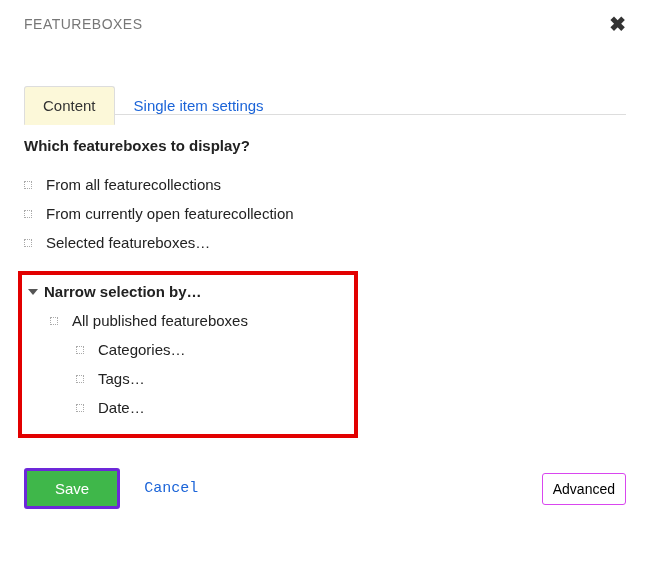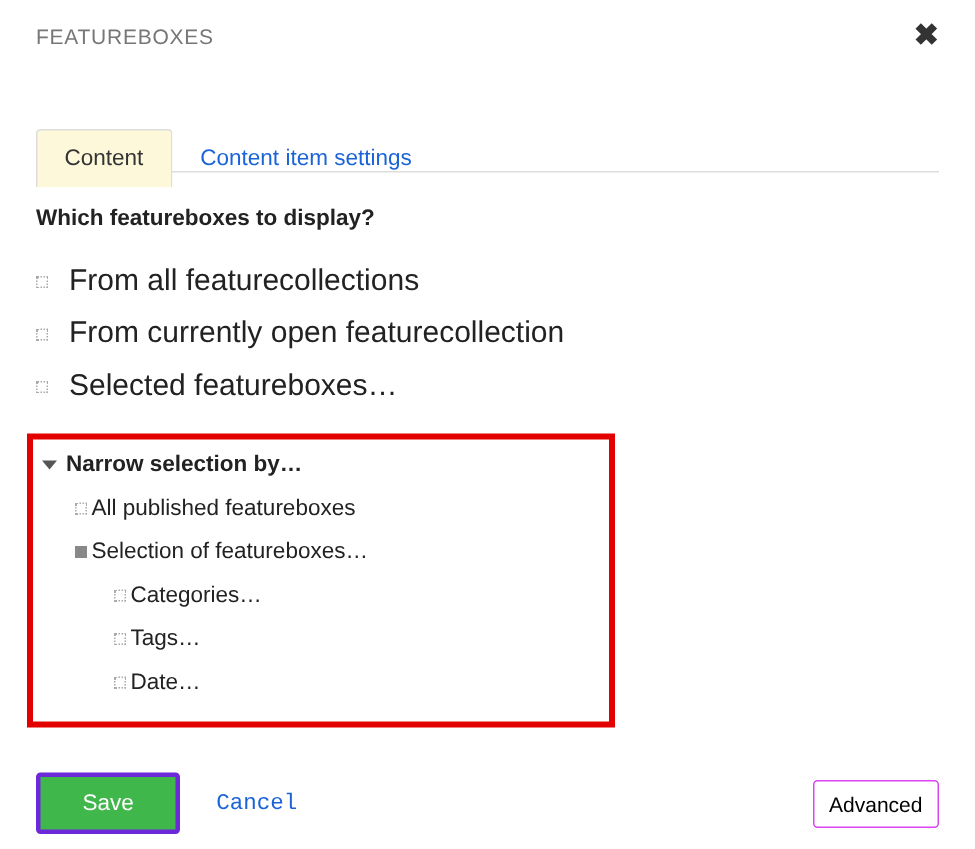--- a/index.html
+++ b/index.html
@@ -63,40 +63,40 @@
     margin-bottom: 16px;
   }
   .radio-list {
     margin: 0 0 14px 0;
   }
   .radio-item {
     display: flex;
     align-items: center;
     gap: 14px;
     padding: 6px 0;
-    font-size: 20px;
+    font-size: 15px;
   }
   .radio-circle {
     width: 8px;
     height: 8px;
     border: 1px dotted #aaa;
     border-radius: 0;
     flex-shrink: 0;
     display: inline-block;
   }
   .radio-circle.checked {
     background: #888;
     border: 1px solid #888;
   }
   .highlight-box {
     border: 4px solid #e20000;
     padding: 8px 6px 12px 6px;
     margin-bottom: 30px;
     margin-left: -6px;
-    width: 392px;
+    width: 340px;
   }
   .collapse-header {
     display: flex;
     align-items: center;
     gap: 6px;
     font-weight: 600;
     font-size: 15px;
     margin-bottom: 6px;
     cursor: pointer;
   }
@@ -109,21 +109,21 @@
   }
   .sub-list {
     padding-left: 22px;
   }
   .sub-sub-list {
     padding-left: 48px;
   }
   .sub-item, .sub-sub-item {
     display: flex;
     align-items: center;
-    gap: 3px;
+    gap: 14px;
     padding: 6px 0;
     font-size: 15px;
   }
   .footer {
     display: flex;
     align-items: center;
     gap: 24px;
     margin-top: 20px;
   }
   .btn-save {
@@ -156,21 +156,21 @@
 
 <div class="dialog">
 
   <div class="dialog-title-row">
     <span class="dialog-title">FEATUREBOXES</span>
     <span class="close-btn">✖</span>
   </div>
 
   <div class="tabs">
     <div class="tab active">Content</div>
-    <div class="tab">Content item settings</div>
+    <div class="tab">Single item settings</div>
   </div>
 
   <div class="section-heading">Which featureboxes to display?</div>
 
   <div class="radio-list">
     <label class="radio-item">
       <span class="radio-circle"></span>
       <span>From all featurecollections</span>
     </label>
     <label class="radio-item">
@@ -186,24 +186,20 @@
   <div class="highlight-box">
     <div class="collapse-header">
       <span class="caret"></span>
       <span>Narrow selection by…</span>
     </div>
     <div class="sub-list">
       <label class="sub-item">
         <span class="radio-circle"></span>
         <span>All published featureboxes</span>
       </label>
-      <label class="sub-item">
-        <span class="radio-circle checked"></span>
-        <span>Selection of featureboxes…</span>
-      </label>
     </div>
     <div class="sub-sub-list">
       <label class="sub-sub-item">
         <span class="radio-circle"></span>
         <span>Categories…</span>
       </label>
       <label class="sub-sub-item">
         <span class="radio-circle"></span>
         <span>Tags…</span>
       </label>

